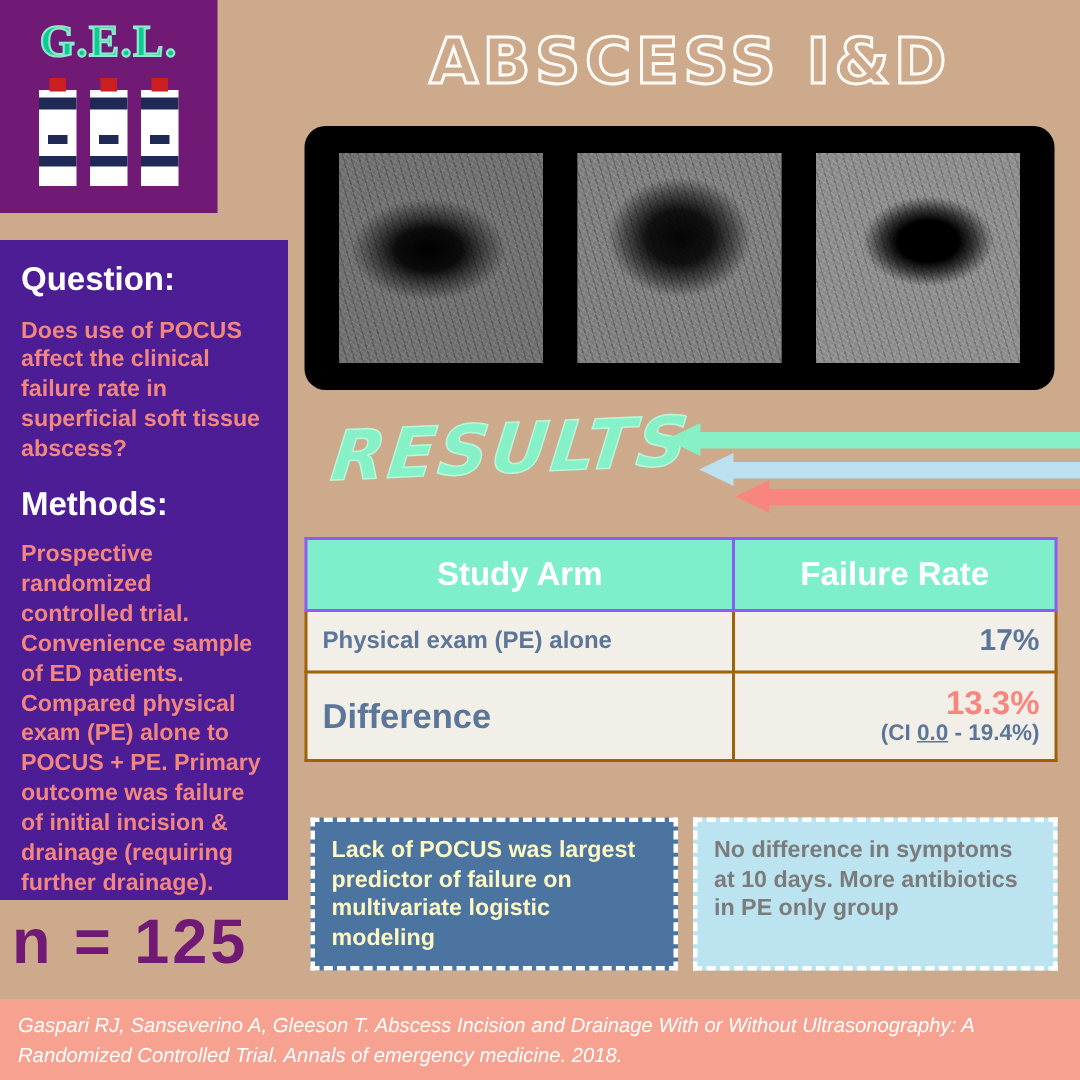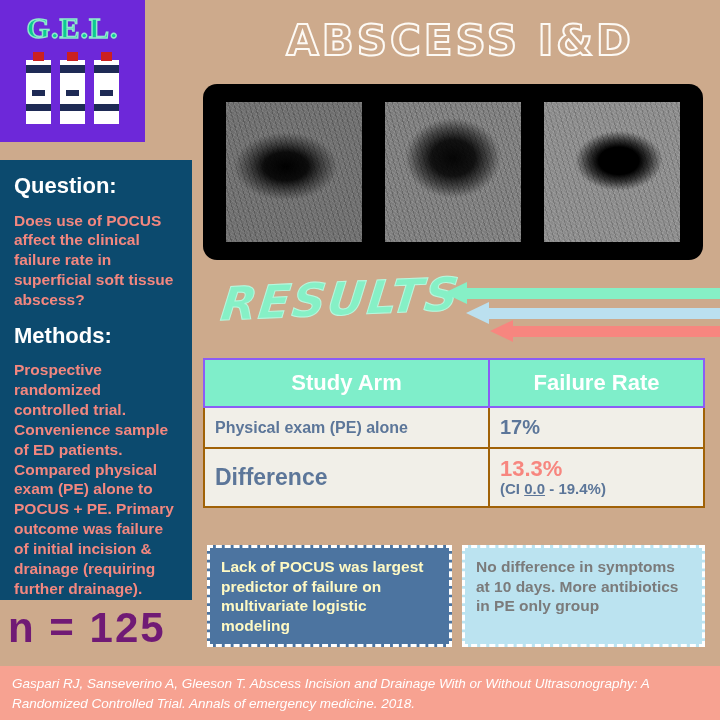--- a/index.html
+++ b/index.html
@@ -7,21 +7,21 @@
     width:720px;height:720px;overflow:hidden;
     background:#cdaa8c;
     font-family:"Liberation Sans", sans-serif;
     position:relative;
   }
   .page{position:relative;width:720px;height:720px;}
 
   
   .logo-box{
     position:absolute;left:0;top:0;width:145px;height:142px;
-    background:#6d28d9;
+    background:#701a75;
   }
   .logo-text{
     position:absolute;left:0;top:11px;width:145px;text-align:center;
     font-family:"Liberation Serif", serif;
     font-size:30px;font-weight:700;letter-spacing:1px;
     color:#0ccb91;
     -webkit-text-stroke:1.4px #8fe8cd;
     text-shadow:0 0 0 #8fe8cd;
   }
   .bottles{position:absolute;left:0;top:52px;width:145px;height:80px;
@@ -69,21 +69,21 @@
   .us-grain{position:absolute;inset:0;
      background-image:
        repeating-linear-gradient(37deg, rgba(255,255,255,.10) 0 1px, rgba(0,0,0,0) 1px 3px),
        repeating-linear-gradient(113deg, rgba(255,255,255,.07) 0 1px, rgba(0,0,0,0) 1px 4px),
        repeating-linear-gradient(74deg, rgba(0,0,0,.18) 0 1px, rgba(0,0,0,0) 1px 5px);
      mix-blend-mode:overlay;}
 
   
   .sidebar{
     position:absolute;left:0;top:160px;width:192px;height:440px;
-    background:#0c4a6e;padding:14px 14px 0 14px;box-sizing:border-box;
+    background:#4c1d95;padding:14px 14px 0 14px;box-sizing:border-box;
   }
   .sb-head{
     font-size:22px;font-weight:700;color:#ffffff;line-height:1.12;
     margin:0 0 1px 0;
   }
   .sb-body{
     font-size:15.5px;font-weight:700;color:#f3877f;line-height:1.28;
     margin:12px 0 14px 0;
   }
 
@@ -127,21 +127,21 @@
     font-size:22px;font-weight:700;
     padding:10px 6px;text-align:center;
     border:2px solid #8b5cf6;
   }
   .tbl td{
     background:#f1efe8;color:#5c7699;
     font-size:16px;font-weight:700;
     border:2px solid #a16207;
     padding:8px 10px;
   }
-  .tbl td.val{text-align:left;font-size:20px;}
+  .tbl td.val{text-align:right;font-size:20px;}
   .tbl td.diff-label{font-size:23px;}
   .tbl col.c1{width:285px;}
   .tbl col.c2{width:215px;}
   .diff-num{color:#f7867f;font-size:22px;font-weight:700;line-height:1.05;}
   .diff-ci{color:#5c7699;font-size:15px;font-weight:700;line-height:1.2;}
   .u{text-decoration:underline;}
 
   
   .callout{
     position:absolute;box-sizing:border-box;

